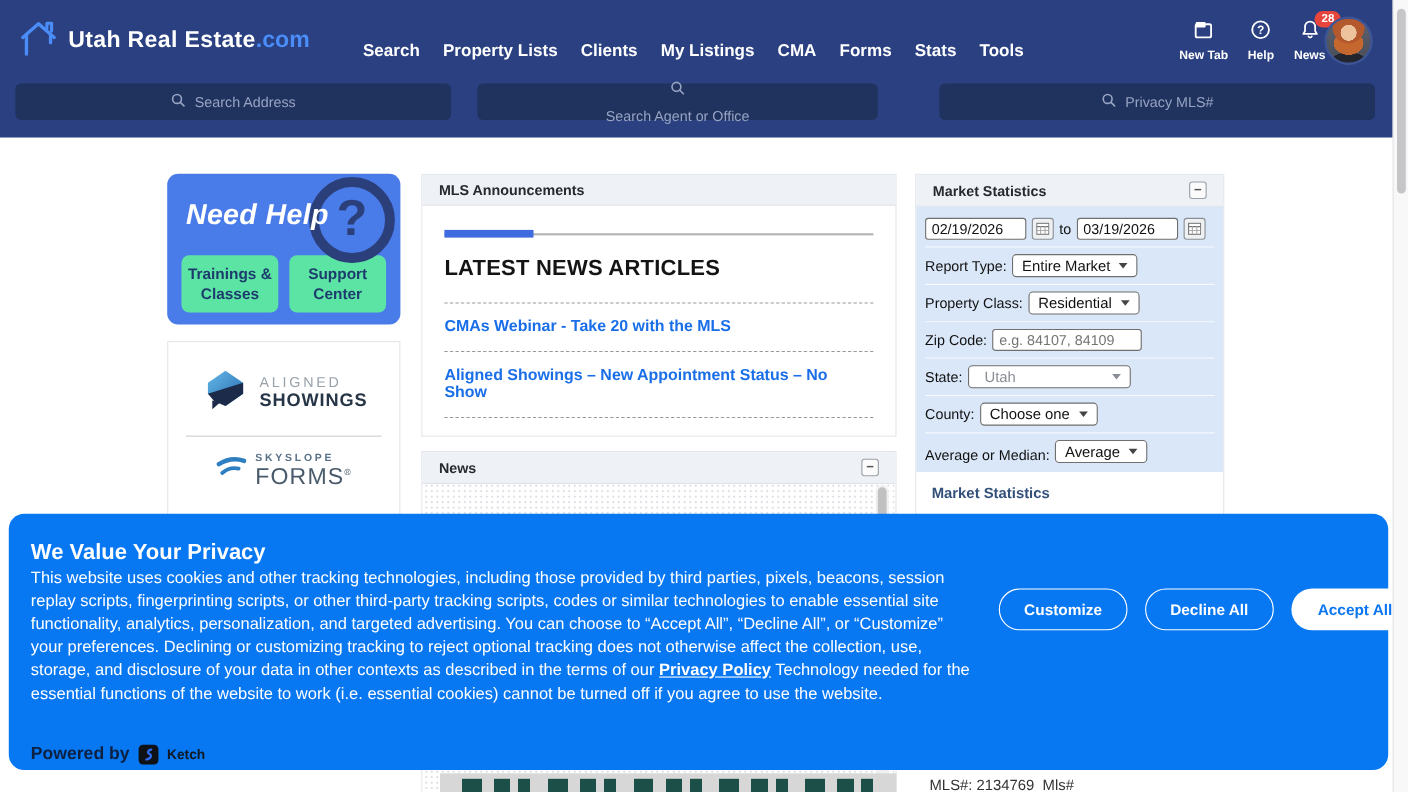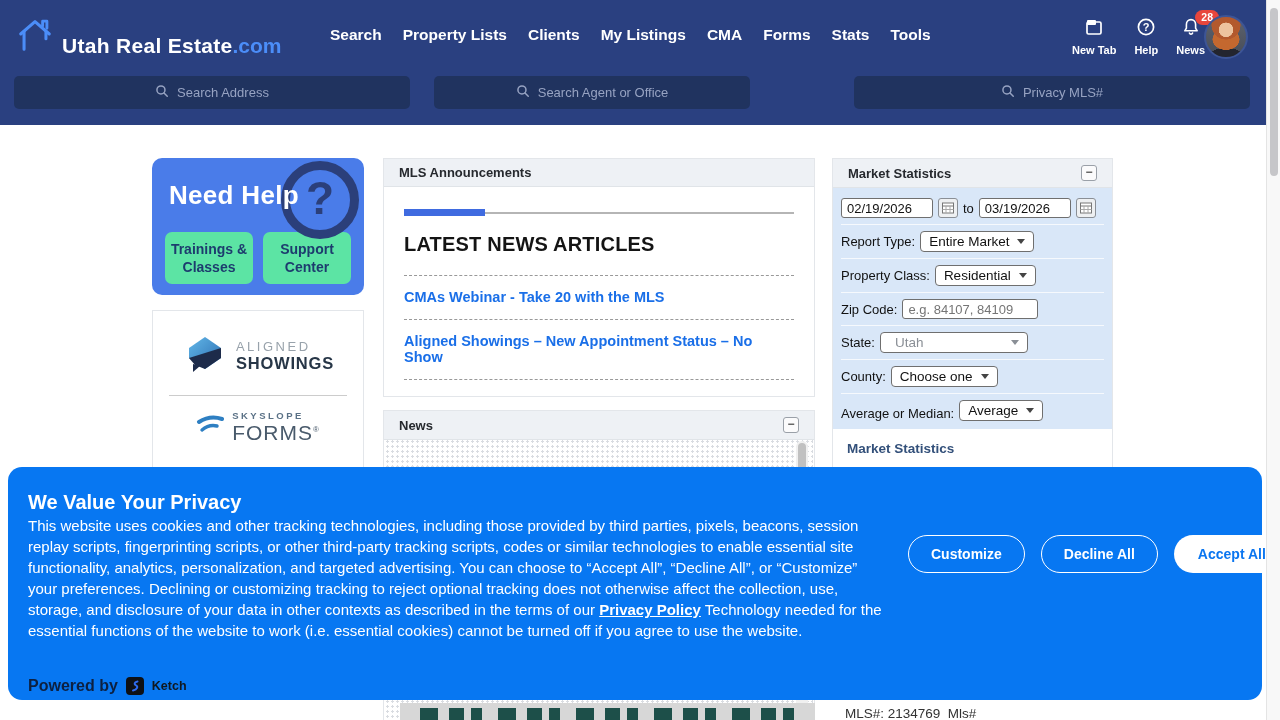--- a/index.html
+++ b/index.html
@@ -1,25 +1,25 @@
 <!DOCTYPE html>
 <html><head>
 <meta charset="utf-8">
 <style>
   html,body{margin:0;padding:0;background:#fff;}
   #stage{position:relative;width:1280px;height:720px;overflow:hidden;background:#fff;
          font-family:"Liberation Sans",sans-serif;}
 
   
   .header{position:absolute;left:0;top:0;width:1280px;height:125px;background:#2a4080;}
-  .logo{position:absolute;left:14px;top:14px;display:flex;align-items:flex-end;gap:6px;cursor:pointer;}
+  .logo{position:absolute;left:14px;top:14px;display:flex;align-items:center;gap:6px;cursor:pointer;}
   .logo-text{font-size:21px;font-weight:700;color:#fff;letter-spacing:.3px;}
   .logo-tld{font-size:21px;font-weight:700;color:#4b8df8;}
   .nav{position:absolute;left:330px;top:26px;display:flex;gap:21px;}
-  .nav a{color:#fff;font-size:15.5px;font-weight:700;text-decoration:none;white-space:nowrap;cursor:pointer;}
+  .nav a{color:#fff;font-size:15.5px;font-weight:700;text-decoration:none;white-space:nowrap;cursor:pointer;margin-top:12px;}
   .hdr-actions{position:absolute;left:1072px;top:17px;display:flex;gap:18px;}
   .act{display:flex;flex-direction:column;align-items:center;gap:3px;color:#fff;cursor:pointer;position:relative;}
   .act-label{font-size:11px;font-weight:700;}
   .badge{position:absolute;top:-7px;right:-14px;background:#e8463c;color:#fff;font-size:10.5px;
          font-weight:700;border-radius:9px;padding:1px 6px;line-height:13px;}
   .avatar{position:absolute;left:1204px;top:15px;width:44px;height:44px;border-radius:50%;cursor:pointer;
     border:2px solid #3d5596;box-sizing:border-box;
     background:
       radial-gradient(circle at 50% 32%, #edc39e 0 21%, rgba(0,0,0,0) 22%),
       radial-gradient(circle at 50% 20%, #b3592d 0 38%, rgba(0,0,0,0) 39%),
@@ -31,21 +31,21 @@
 
   
   .card{position:absolute;background:#fff;border:1px solid #e3e6ea;box-sizing:border-box;}
   .panel-hdr{background:#eef1f5;border-bottom:1px solid #e0e4e8;padding:6px 15px;font-size:13px;
              font-weight:700;color:#26292e;display:flex;align-items:center;justify-content:space-between;}
   .min-btn{width:16px;height:16px;border:1px solid #9aa0a8;border-radius:3px;background:#fbfbfc;color:#555;
            font-size:12px;line-height:13px;text-align:center;cursor:pointer;box-sizing:border-box;}
 
   
   .help-card{position:absolute;left:152px;top:158px;width:212px;height:137px;background:#4a7ce9;border-radius:10px;}
-  .help-title{position:absolute;left:17px;top:22px;font-size:26px;font-weight:800;color:#fff;z-index:2;letter-spacing:.3px;}
+  .help-title{position:absolute;left:17px;top:22px;font-size:26px;font-weight:800;color:#fff;z-index:2;letter-spacing:.3px;font-style:italic;}
   .help-ring{position:absolute;right:5px;top:3px;width:60px;height:60px;border:9px solid #2b3f7a;border-radius:50%;
              display:flex;align-items:center;justify-content:center;z-index:1;}
   .help-q{font-size:46px;font-weight:800;color:#2b3f7a;margin-top:-4px;}
   .help-btns{position:absolute;left:13px;right:13px;bottom:11px;display:flex;gap:10px;}
   .hbtn{flex:1;height:52px;background:#5ce4a4;border-radius:7px;color:#1d3c6e;font-size:14px;font-weight:600;
         display:flex;align-items:center;justify-content:center;text-align:center;line-height:1.3;cursor:pointer;}
 
   
   .logo-row{display:flex;align-items:center;justify-content:center;gap:8px;}
   .aligned-l1{font-size:13px;letter-spacing:2.5px;color:#98a2ab;font-weight:500;}
@@ -179,21 +179,21 @@
 
     <div class="hsearch" style="left:14px;width:396px;">
       <span>
         <svg width="14" height="14" viewBox="0 0 16 16" fill="none">
           <circle cx="6.8" cy="6.8" r="4.6" stroke="#97a3c2" stroke-width="1.7"></circle>
           <path d="M10.3 10.3 L14 14" stroke="#97a3c2" stroke-width="1.7" stroke-linecap="round"></path>
         </svg>
       </span>
       <span>Search Address</span>
     </div>
-    <div class="hsearch" style="left:434px;width:316px;">
+    <div class="hsearch" style="left:434px;width:364px;flex-direction:column;">
       <span>
         <svg width="14" height="14" viewBox="0 0 16 16" fill="none">
           <circle cx="6.8" cy="6.8" r="4.6" stroke="#97a3c2" stroke-width="1.7"></circle>
           <path d="M10.3 10.3 L14 14" stroke="#97a3c2" stroke-width="1.7" stroke-linecap="round"></path>
         </svg>
       </span>
       <span>Search Agent or Office</span>
     </div>
     <div class="hsearch" style="left:854px;width:396px;">
       <span>

